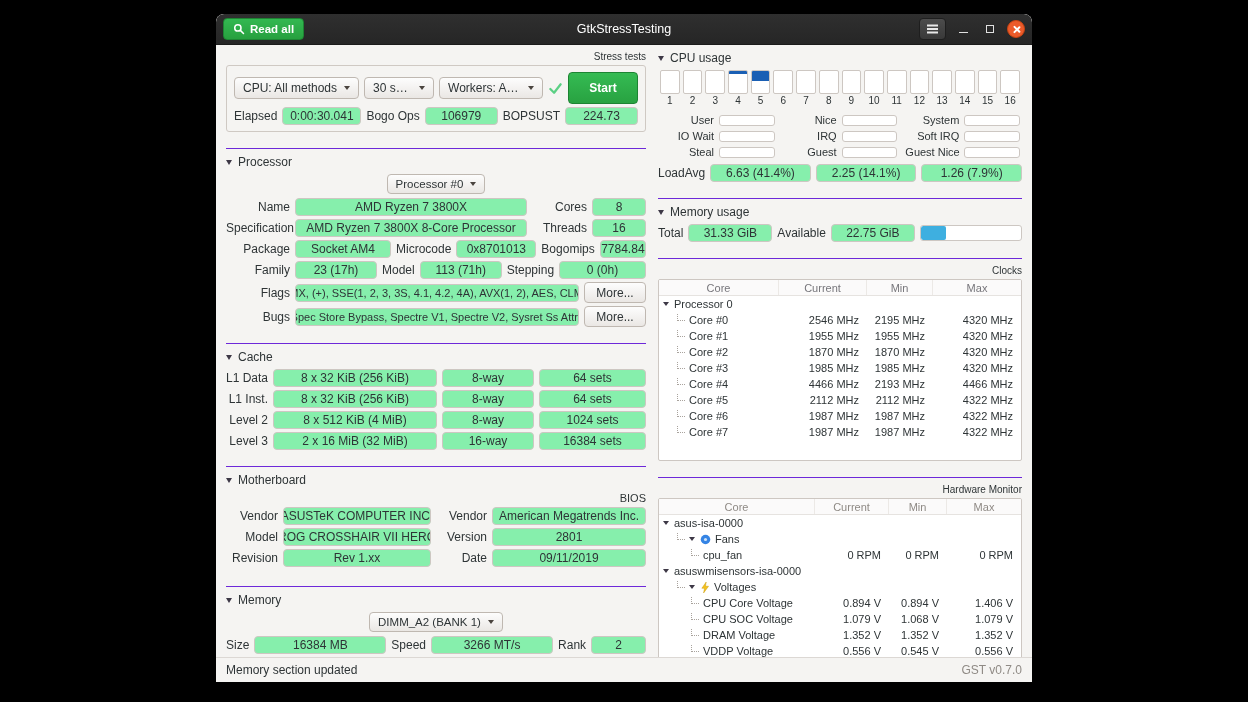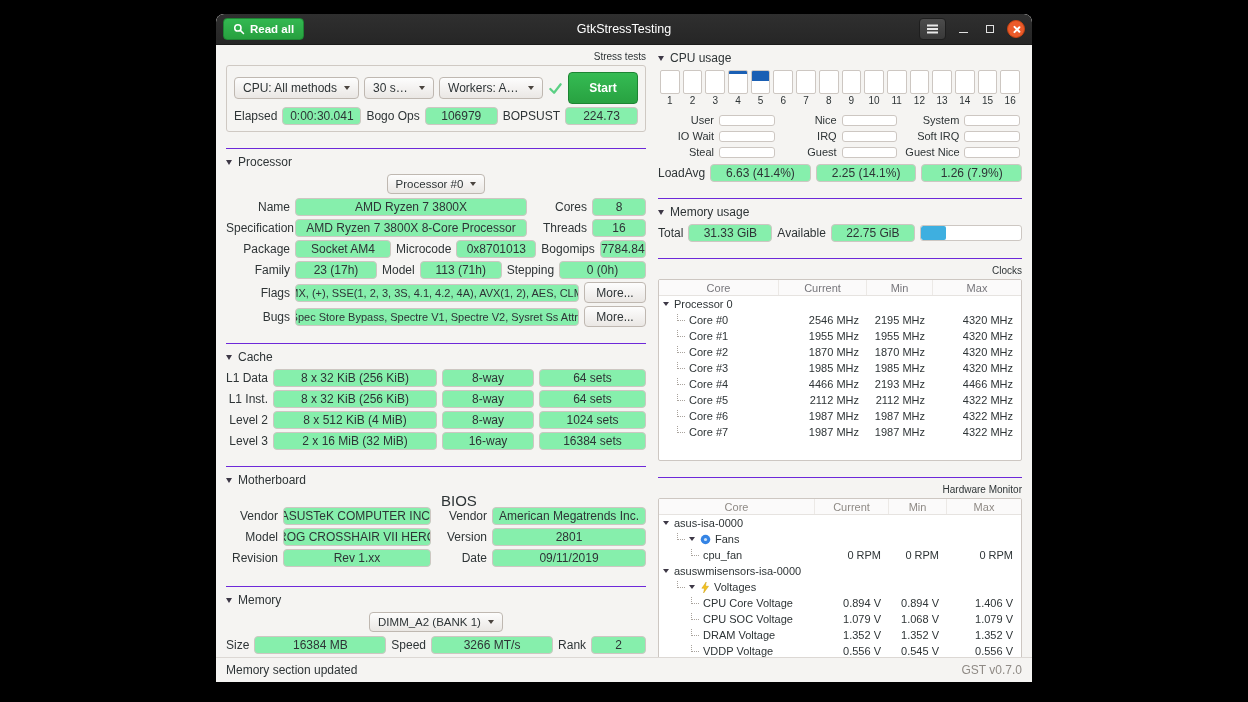--- a/index.html
+++ b/index.html
@@ -70,21 +70,21 @@
     border-right:3.5px solid transparent; border-top:5px solid #3d3846; flex:none; }
   .section + .section { border-top:1px solid #6d28d9; margin-top:16px; }
   .center-row { display:flex; justify-content:center; margin-bottom:4px; }
   .combo-sm { height:20px; font-size:11.5px; }
   .plbl { width:64px; text-align:right; flex:none; }
   .mla { margin-left:auto; }
 
   
   .mobo-grid { display:flex; gap:10px; }
   .mobo-col { flex:1; min-width:0; }
-  .bios-hdr { height:15px; text-align:left; font-size:15px; color:#2e3436; }
+  .bios-hdr { height:15px; text-align:right; font-size:11px; color:#2e3436; }
 
   
   .core-grid { display:grid; grid-template-columns:repeat(16,1fr); gap:3px; margin:2px 2px 8px; }
   .vcell { height:24px; background:#fff; border:1px solid #cdc7c2; border-radius:2px;
     position:relative; overflow:hidden; }
   .vfill { position:absolute; top:0; left:0; right:0; background:#1a5fb4; }
   .vnum { text-align:center; font-size:10px; color:#2e3436; margin-top:1px; }
   .meter-grid { display:grid; grid-template-columns:repeat(3,1fr); gap:4px 8px; margin:2px 2px 6px; }
   .meter { display:flex; align-items:center; gap:5px; }
   .mlbl { width:54px; text-align:right; font-size:11px; color:#2e3436; flex:none; white-space:nowrap; }

